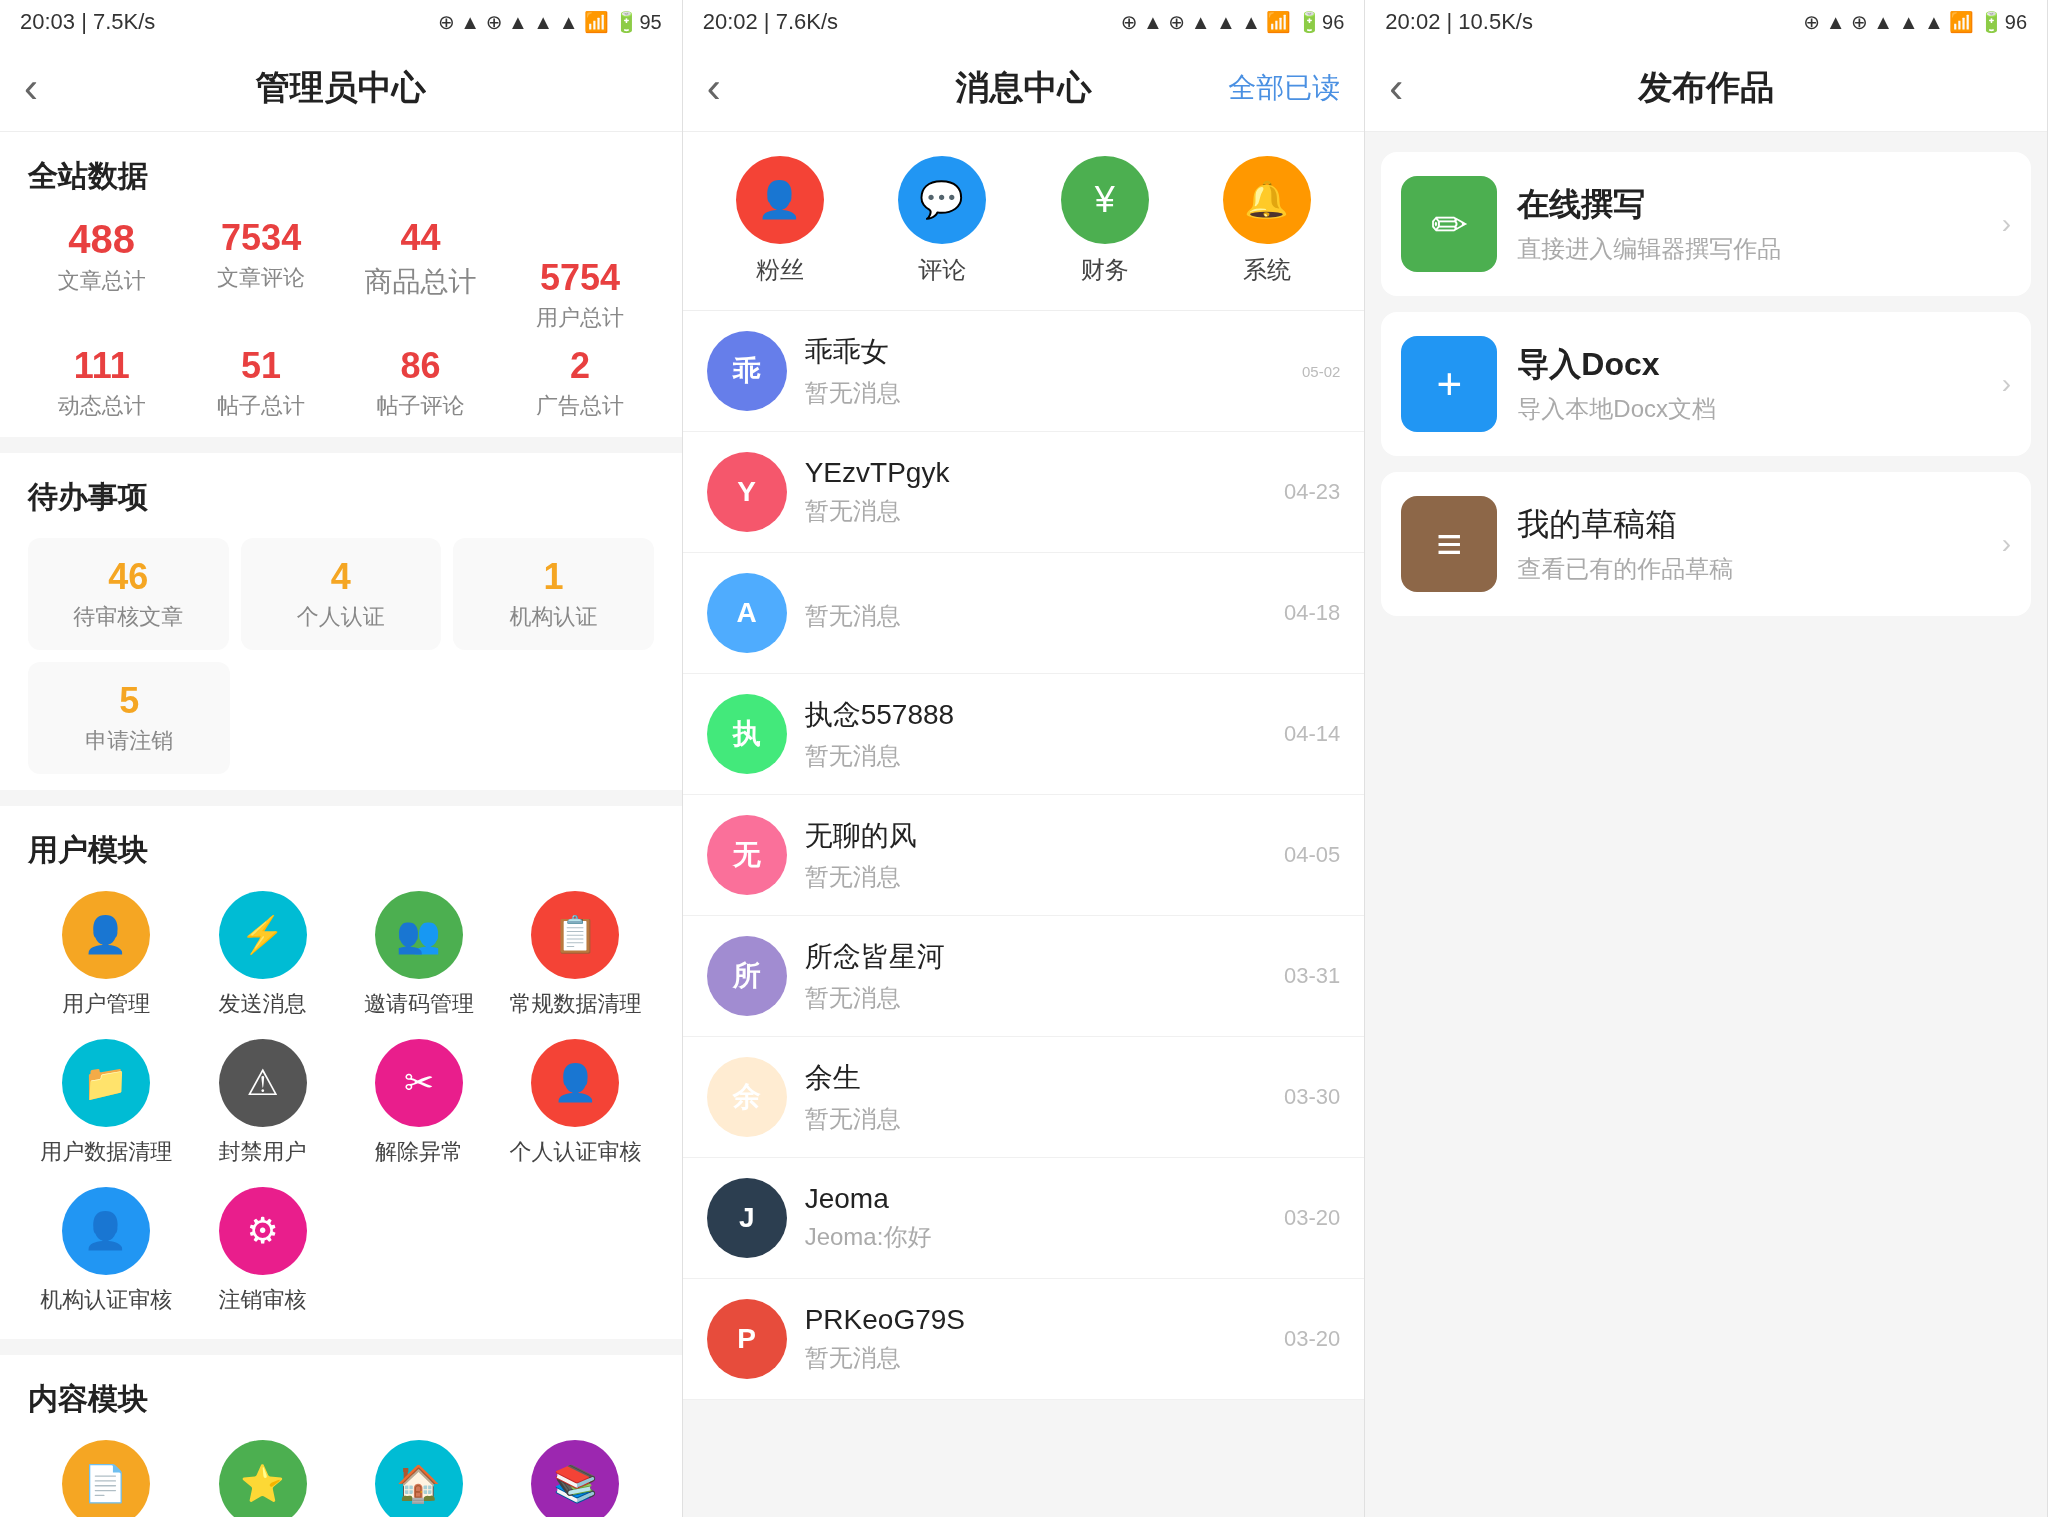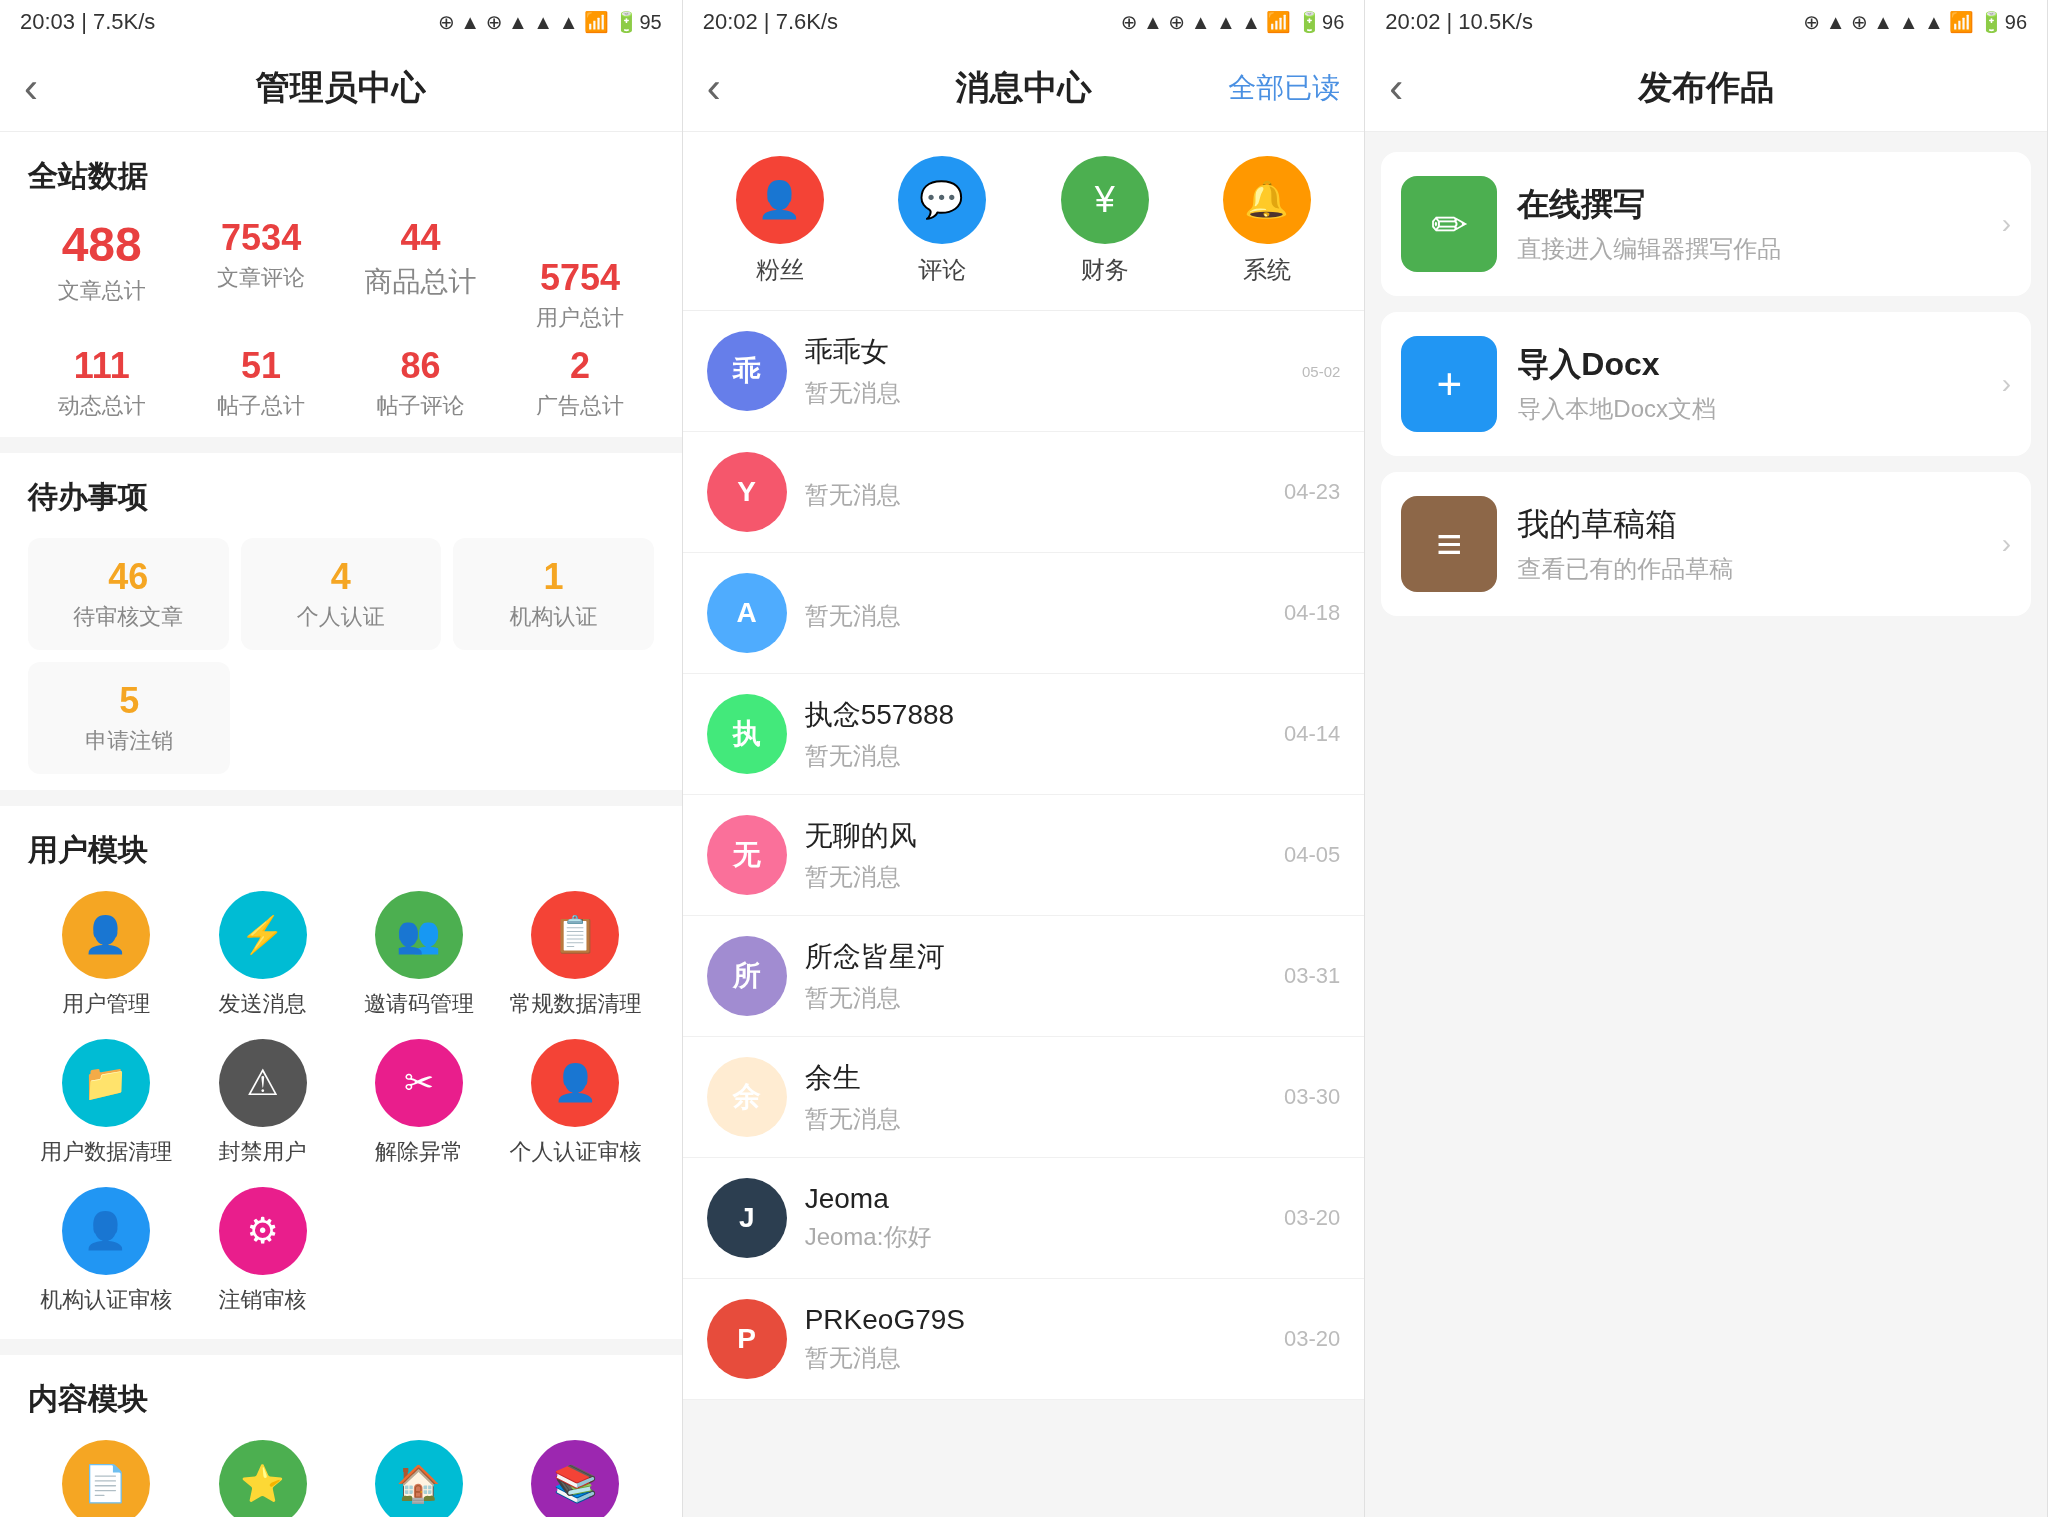--- a/index.html
+++ b/index.html
@@ -34,21 +34,21 @@
       </div>
       <div style="display: flex; align-items: center; justify-content: center; height: 88px; background: rgb(255, 255, 255); position: relative; border-bottom: 1px solid rgb(238, 238, 238);">
         <span style="position:absolute; left:24px; font-size:42px; color:#666; cursor:pointer;">‹</span>
     <span style="font-size:34px; font-weight:600; color:#222;">管理员中心</span>
     </div>
       <div style="flex: 1 1 0%; overflow-y: auto; background: rgb(245, 245, 245);">
         <div style="background: rgb(255, 255, 255); margin-bottom: 16px; padding: 24px 28px 16px;">
           <div style="font-size:30px; font-weight:600; color:#222; margin-bottom:20px;">全站数据</div>
           <div style="display: grid; grid-template-columns: repeat(4, 1fr); gap: 12px;">
             <div style="text-align: center;">
-              <div style="font-size:48px; font-weight:600; color:#e84040;">488</div>
+              <div style="font-size:40px; font-weight:600; color:#e84040;">488</div>
       <div style="font-size:22px; color:#888; margin-top:4px;">文章总计</div>
             </div>
             <div style="text-align: center;">
               <div style="font-size:36px; font-weight:600; color:#e84040;">7534</div>
       <div style="font-size:22px; color:#888; margin-top:4px;">文章评论</div>
             </div>
             <div style="text-align: center;">
               <div style="font-size:36px; font-weight:600; color:#e84040;">44</div>
       <div style="font-size:28px; color:#888; margin-top:4px;">商品总计</div>
             </div>
@@ -199,20 +199,21 @@
             <div style="width:80px; height:80px; border-radius:50%; background:#667eea; flex-shrink:0; display:flex; align-items:center; justify-content:center; font-size:28px; color:#fff; font-weight:600;">乖</div>
       <div style="flex:1;">
         <div style="font-size:28px; color:#222; font-weight:500;">乖乖女</div>
         <div style="font-size:24px; color:#aaa; margin-top:6px;">暂无消息</div>
       </div>
       <div style="font-size:15px; color:#bbb; flex-shrink:0;">05-02</div>
           </div>
           <div style="display: flex; align-items: center; padding: 20px 24px; border-bottom: 1px solid rgb(240, 240, 240); gap: 18px; cursor: pointer;">
             <div style="width:80px; height:80px; border-radius:50%; background:#f5576c; flex-shrink:0; display:flex; align-items:center; justify-content:center; font-size:28px; color:#fff; font-weight:600;">Y</div>
       <div style="flex:1;">
+        <div style="font-size:28px; color:#222; font-weight:500;">YEzvTPgyk</div>
         <div style="font-size:24px; color:#aaa; margin-top:6px;">暂无消息</div>
       </div>
       <div style="font-size:22px; color:#bbb; flex-shrink:0;">04-23</div>
           </div>
           <div style="display: flex; align-items: center; padding: 20px 24px; border-bottom: 1px solid rgb(240, 240, 240); gap: 18px; cursor: pointer;">
             <div style="width:80px; height:80px; border-radius:50%; background:#4facfe; flex-shrink:0; display:flex; align-items:center; justify-content:center; font-size:28px; color:#fff; font-weight:600;">A</div>
       <div style="flex:1;">
         <div style="font-size:24px; color:#aaa; margin-top:6px;">暂无消息</div>
       </div>
       <div style="font-size:22px; color:#bbb; flex-shrink:0;">04-18</div>

